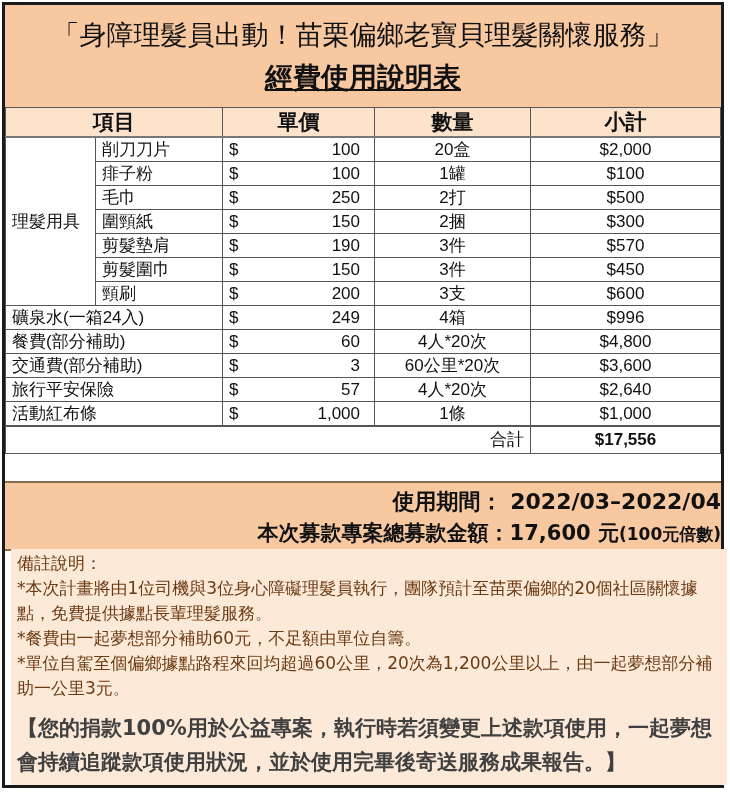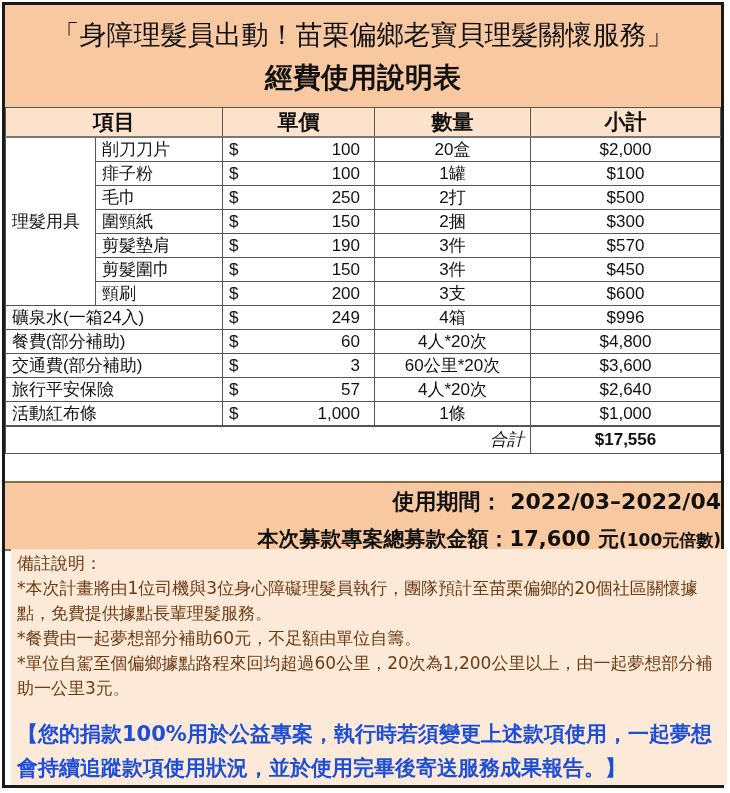--- a/index.html
+++ b/index.html
@@ -3,49 +3,49 @@
 <meta charset="utf-8">
 <style>
   html, body { margin:0; padding:0; background:#ffffff; }
   body { width:730px; height:793px; position:relative; overflow:hidden;
          font-family:"DejaVu Sans","Liberation Sans",sans-serif; color:#111; }
   .frame { position:absolute; left:2px; top:2px; width:722px; height:786px;
            border:3px solid #1a1a1a; box-sizing:border-box; background:#fff; }
   .title-band { position:absolute; left:0; top:0; width:716px; height:102px;
                 background:#f8c9a0; border-bottom:2px solid #8a6a4a; text-align:center; }
   .title-line1 { font-size:27px; font-weight:normal; margin-top:12px; letter-spacing:0px; white-space:nowrap; }
-  .title-line2 { font-size:28px; font-weight:bold; margin-top:6px; }
+  .title-line2 { font-size:28px; font-weight:bold; margin-top:6px;text-decoration:underline; }
   table.budget { position:absolute; left:0; top:102px; width:716px; border-collapse:collapse;
                  table-layout:fixed; font-family:"Liberation Sans","DejaVu Sans",sans-serif; }
   table.budget td, table.budget th { border:1px solid #555; padding:0 6px; height:23px;
                  font-size:17px; line-height:23px; white-space:nowrap; overflow:hidden; }
   table.budget th { background:#fde3cc; font-size:21px; font-weight:bold; height:28px; line-height:28px;
                     border-bottom:2px solid #777; }
   .c-cat { width:90px; }
   .c-sub { width:127px; }
   .c-price { width:152px; }
   .c-qty { width:156px; }
   .c-sub2 { width:auto; }
   .dollar { float:left; }
   .num { float:right; padding-right:8px; }
   td.center { text-align:center; }
   td.price { padding-left:16px; }
   tr.total td { height:26px; line-height:26px; border-top:2px solid #555; }
-  td.total-label { text-align:right; padding-right:8px;font-style:italic; }
+  td.total-label { text-align:right; padding-right:8px; }
   td.total-val { text-align:center; font-weight:bold; font-size:18px; }
   .period-band { position:absolute; left:0; top:476px; width:716px; height:66px;
                  background:#f8c9a0; border-top:2px solid #8a6a4a; border-bottom:2px solid #8a6a4a;
                  text-align:right; font-weight:bold; }
   .period-line { font-size:22px; margin-top:4px; }
-  .total-line { font-size:21px; margin-top:8px;padding-left:48px; }
+  .total-line { font-size:21px; margin-top:2px;padding-left:48px; }
   .total-line .small { font-size:17px; }
   .notes { position:absolute; left:6px; top:544px; width:716px; height:236px;
            background:#fde9d8; color:#6b3a12; padding:2px 6px; box-sizing:border-box; }
   .notes p { margin:0; font-size:17px; line-height:25px; }
-  .notes .emph { font-size:21px; font-weight:bold; line-height:34px; color:#1d4ed8; margin-top:16px; }
+  .notes .emph { font-size:21px; font-weight:bold; line-height:34px; color:#404040; margin-top:10px; }
 </style>
 </head>
 <body>
 
 <div class="frame">
 
   <div class="title-band">
     <div class="title-line1">「身障理髮員出動！苗栗偏鄉老寶貝理髮關懷服務」</div>
     <div class="title-line2">經費使用說明表</div>
   </div>

